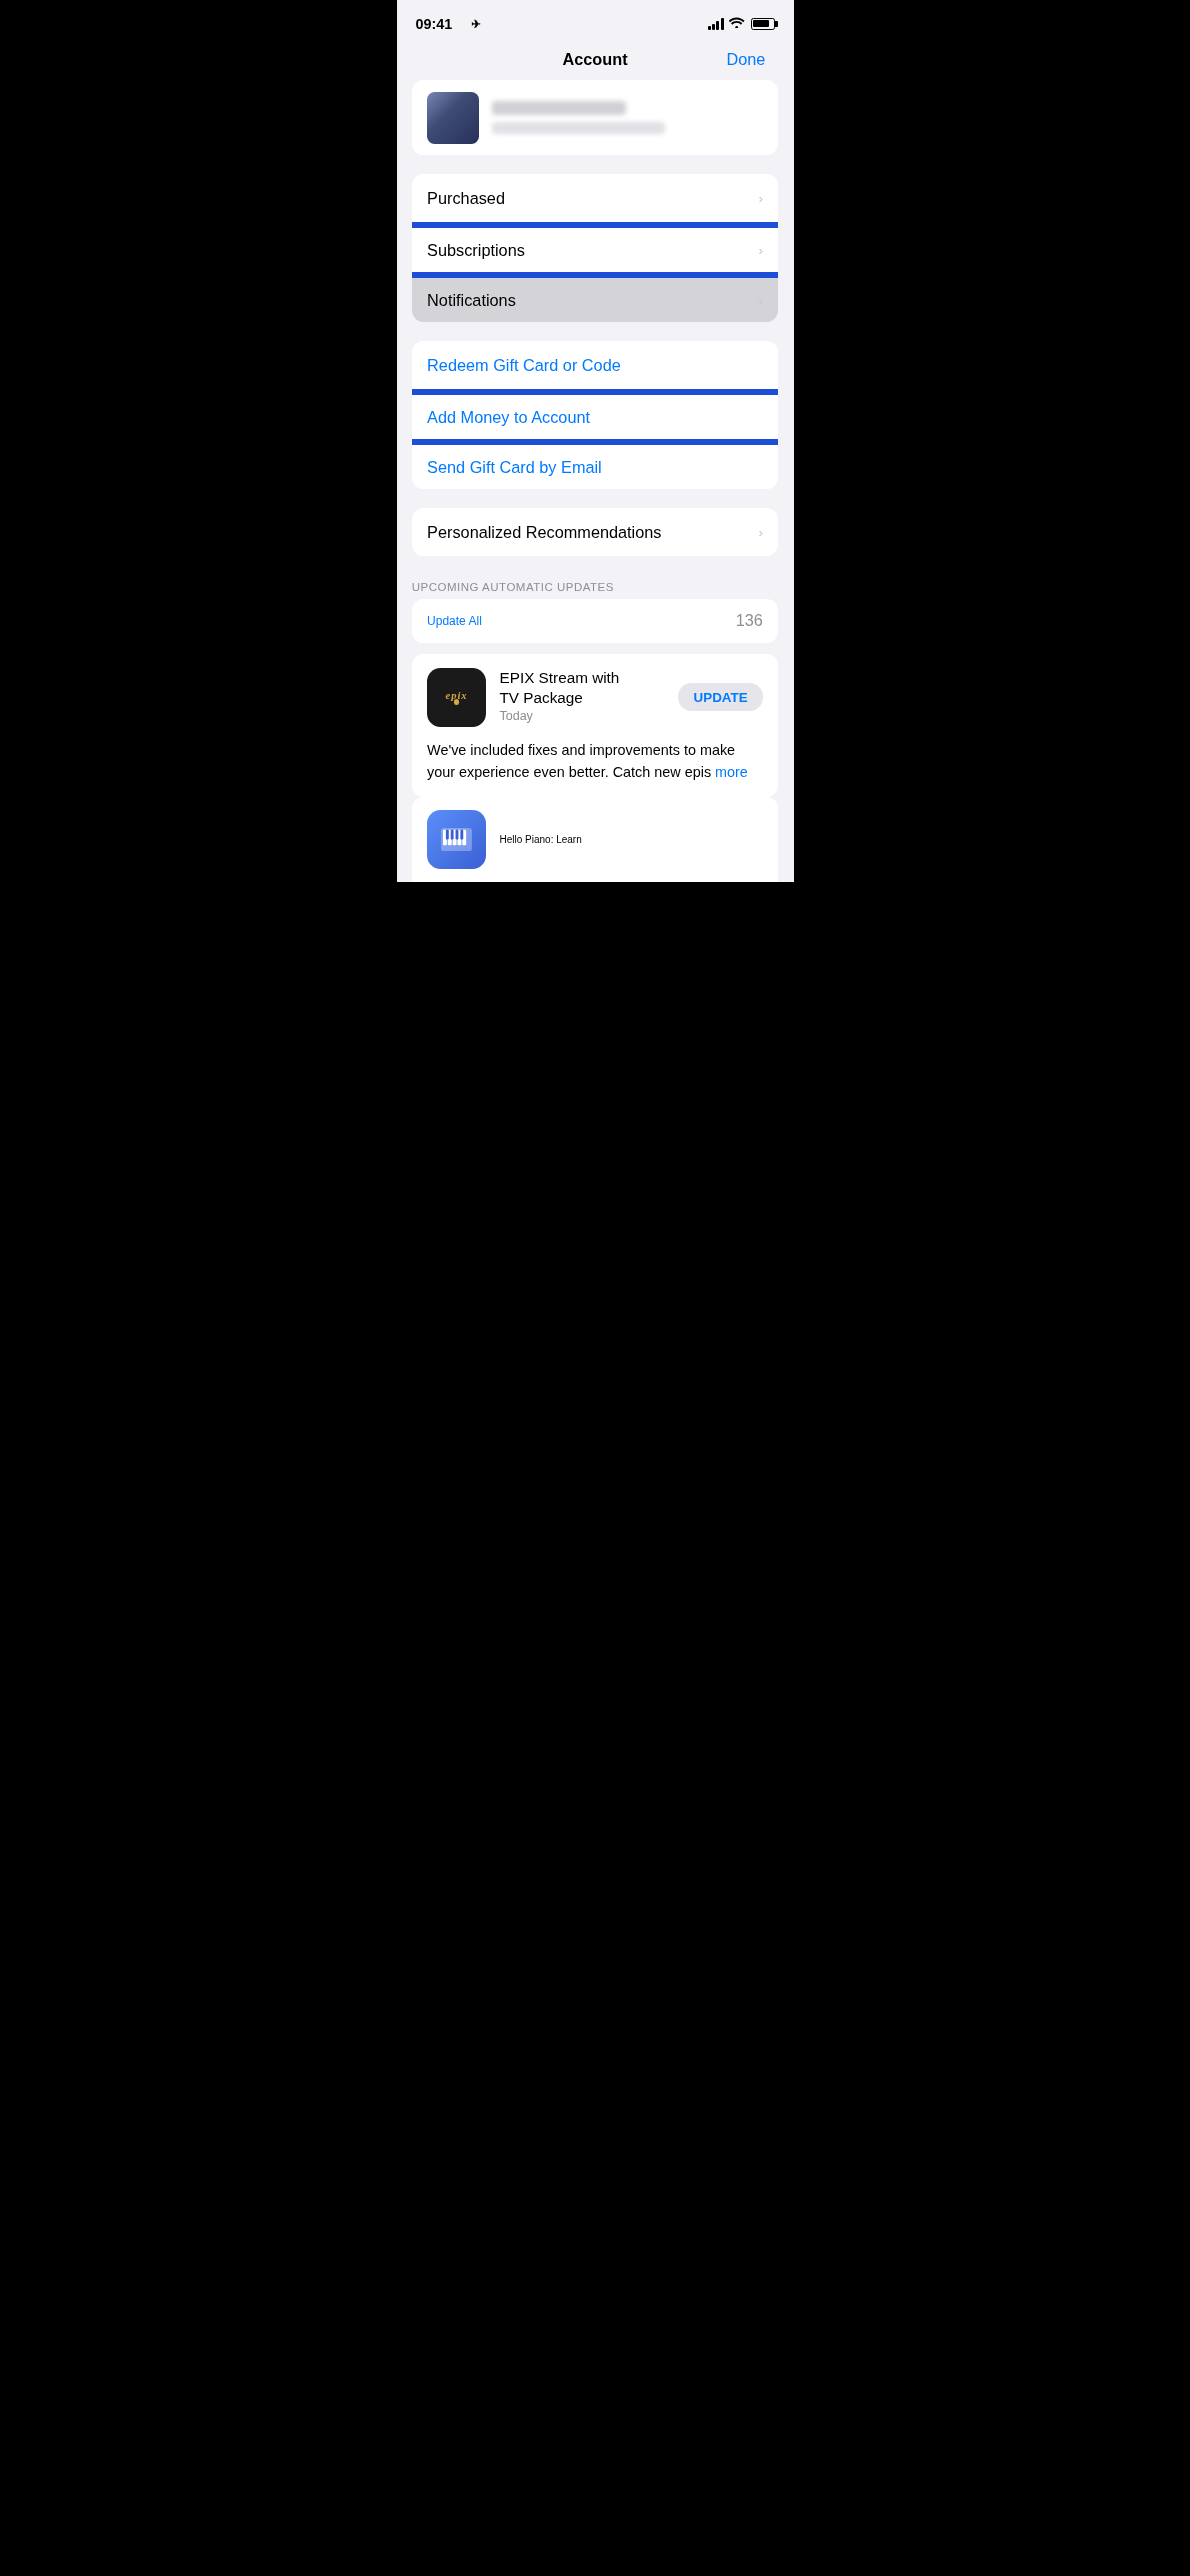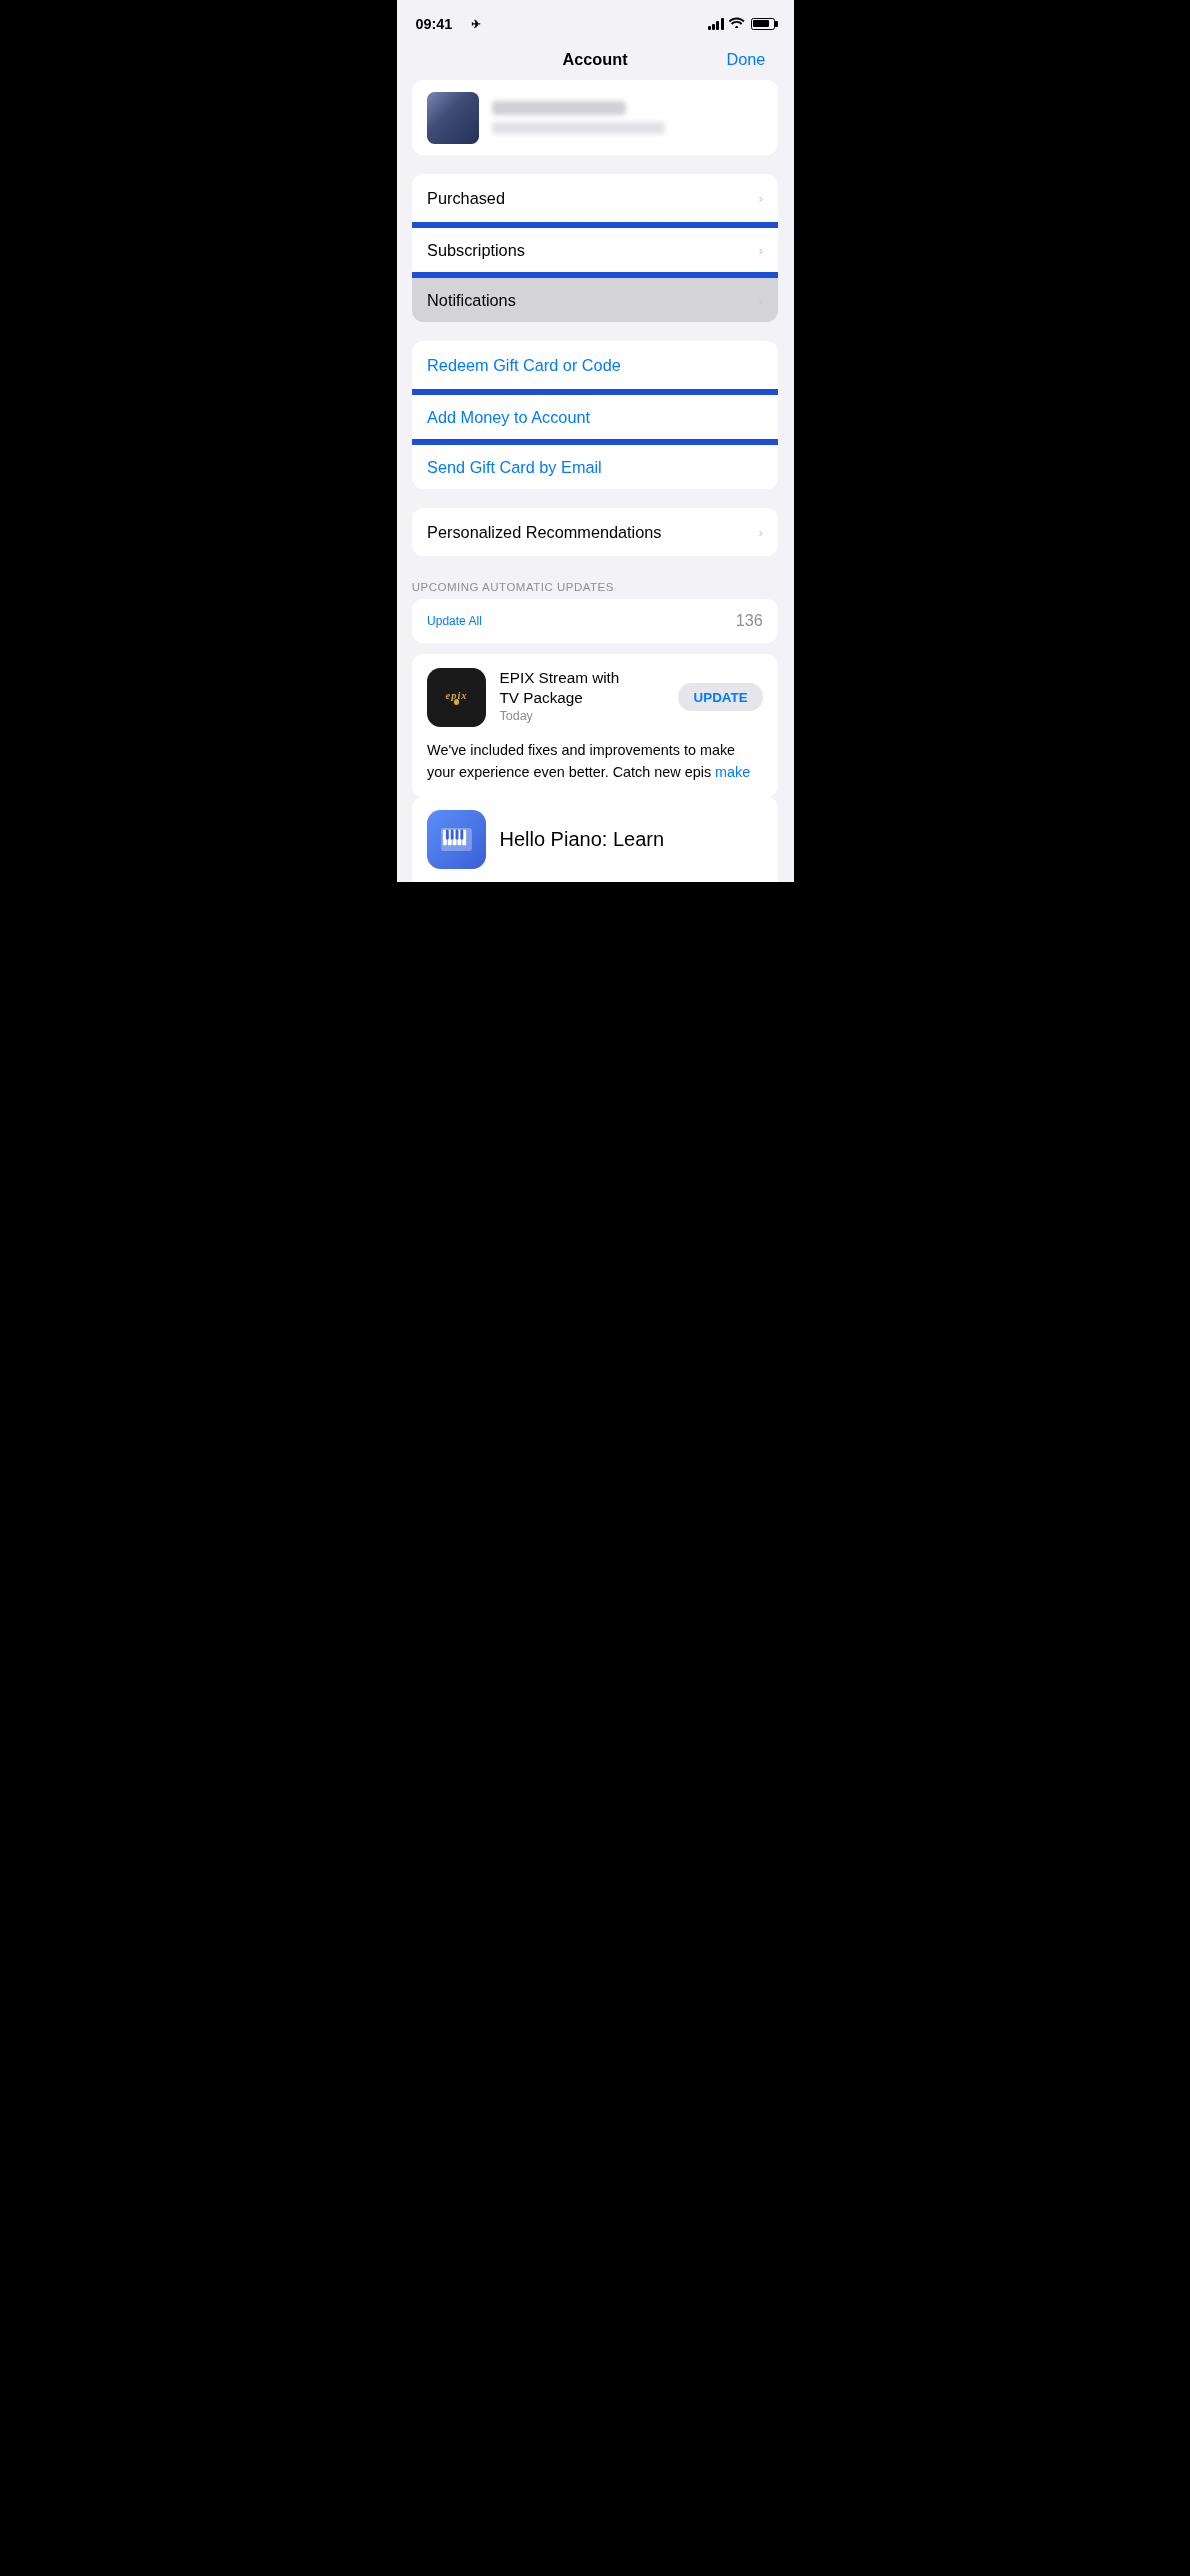--- a/index.html
+++ b/index.html
@@ -363,21 +363,21 @@
       height: 59px;
       border-radius: 13.4px;
       background: linear-gradient(135deg, #5b8ff9 0%, #3a5fd4 100%);
       flex-shrink: 0;
       display: flex;
       align-items: center;
       justify-content: center;
     }
 
     .hello-piano-label {
-      font-size: 20px;
+      font-size: 10px;
       font-weight: 500;
       color: #000;
     }
   </style>
 </head>
 <body>
 
 <div class="phone">
 
   <div class="status-bar">
@@ -471,21 +471,21 @@
         </div>
       </div>
       <div class="app-update-info">
         <div class="app-update-name">EPIX Stream with<br>TV Package</div>
         <div class="app-update-date">Today</div>
       </div>
       <button class="update-btn">UPDATE</button>
     </div>
     <div class="app-update-desc">
       <span>We've included fixes and improvements to make your experience even better. Catch new epis</span>
-      <span class="more-link">make</span>
+      <span class="more-link">more</span>
     </div>
   </div>
 
   <div class="bottom-app-section">
     <div class="app-icon-blue">
       <svg width="35" height="27" viewBox="0 0 36 28" fill="none">
         <rect x="2" y="2" width="32" height="24" rx="3" fill="white" opacity="0.3"></rect>
         <rect x="4" y="4" width="4" height="16" rx="1" fill="white"></rect>
         <rect x="9" y="4" width="4" height="16" rx="1" fill="white"></rect>
         <rect x="14" y="4" width="4" height="16" rx="1" fill="white"></rect>

